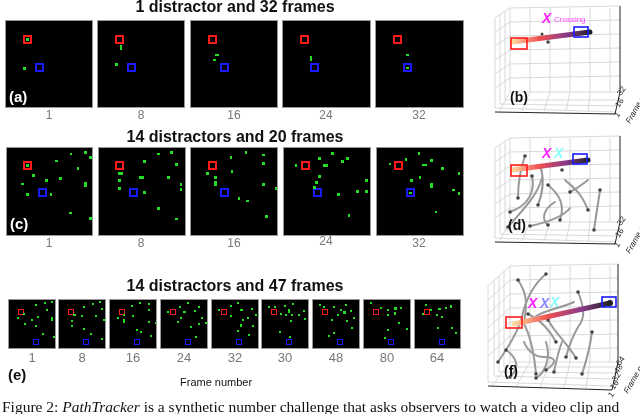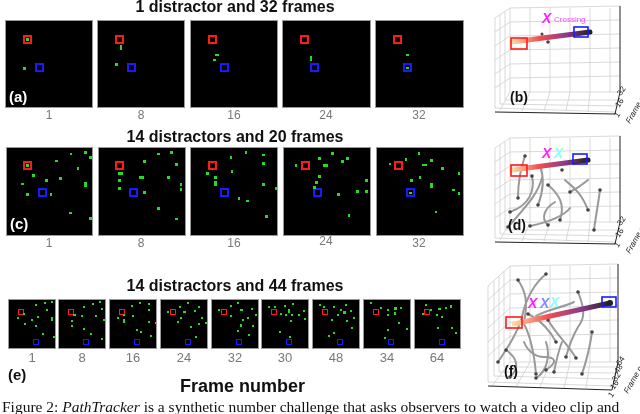--- a/index.html
+++ b/index.html
@@ -5,21 +5,21 @@
   html, body { margin:0; padding:0; background:#fff; }
   body { width:640px; height:414px; position:relative; overflow:hidden; font-family:"Liberation Sans", sans-serif; }
   .title { position:absolute; font-weight:bold; font-size:16px; color:#111; text-align:center; white-space:nowrap; }
   .frame { position:absolute; background:#000; border:1px solid #999; box-sizing:border-box; overflow:hidden; }
   .frame .dot { position:absolute; background:#22dd22; }
   .frame .tgt { position:absolute; box-sizing:border-box; }
   .frame .tgt::after { content:""; position:absolute; left:50%; top:50%; width:3px; height:3px; margin:-1.5px 0 0 -1.5px; background:#000; }
   .tick { position:absolute; font-size:12px; color:#777; text-align:center; }
   .plabel { position:absolute; font-weight:bold; font-size:15px; color:#fff; }
   .plabel.dark { color:#111; }
-  .xlabel { position:absolute; font-weight:bold; font-size:18px; color:#111; }
+  .xlabel { position:absolute; font-weight:normal; font-size:11px; color:#111; }
   .caption { position:absolute; left:2px; top:398px; font-family:"Liberation Serif", serif; font-size:15.5px; color:#111; white-space:nowrap; }
   .caption i { font-style:italic; }
   .plot3d { position:absolute; }
 </style>
 </head>
 <body>
 
 <div class="title" style="left:60px; top:-2px; width:350px;">1 distractor and 32 frames</div>
 
 <div class="frame" style="left:5px; top:20px; width:88px; height:88px;">
@@ -295,21 +295,21 @@
   <text x="84" y="28" font-family="Liberation Sans, sans-serif" font-size="14" font-weight="bold" font-style="italic" fill="#88ffff">X</text>
   <text x="38" y="100" font-family="Liberation Sans, sans-serif" font-size="14" font-weight="bold" fill="#111">(d)</text>
   <g font-family="Liberation Sans, sans-serif" font-size="8" fill="#222">
     <text transform="translate(151,96) rotate(-55)">32</text>
     <text transform="translate(149,108) rotate(-55)">16</text>
     <text transform="translate(148,118) rotate(-55)">1</text>
     <text transform="translate(160,124) rotate(-60)" font-style="italic">Frame num.</text>
   </g>
 </svg>
 
-<div class="title" style="left:60px; top:277px; width:350px;">14 distractors and 44 frames</div>
+<div class="title" style="left:60px; top:277px; width:350px;">14 distractors and 47 frames</div>
 
 <div class="frame" style="left:8px; top:299px; width:48px; height:50px;">
   <div class="tgt" style="left:9px; top:9px; width:6px; height:6px; border:1.5px solid #ff1a1a;"></div>
   <div class="tgt" style="left:24px; top:39px; width:6px; height:6px; border:1.5px solid #1a1aff;"></div>
   <div class="dot" style="left:26px; top:4px; width:2px; height:2px;"></div>
   <div class="dot" style="left:35px; top:2px; width:2px; height:2px;"></div>
   <div class="dot" style="left:42px; top:1px; width:2px; height:2px;"></div>
   <div class="dot" style="left:37px; top:9px; width:2px; height:2px;"></div>
   <div class="dot" style="left:14px; top:13px; width:2px; height:2px;"></div>
   <div class="dot" style="left:8px; top:17px; width:2px; height:2px;"></div>
@@ -458,21 +458,21 @@
   <div class="dot" style="left:40px; top:32px; width:2px; height:2px;"></div>
 </div>
 
 <div class="tick" style="left:17px; top:350px; width:30px; font-size:13px;">1</div>
 <div class="tick" style="left:67px; top:350px; width:30px; font-size:13px;">8</div>
 <div class="tick" style="left:118px; top:350px; width:30px; font-size:13px;">16</div>
 <div class="tick" style="left:169px; top:350px; width:30px; font-size:13px;">24</div>
 <div class="tick" style="left:220px; top:350px; width:30px; font-size:13px;">32</div>
 <div class="tick" style="left:270px; top:350px; width:30px; font-size:13px;">30</div>
 <div class="tick" style="left:321px; top:350px; width:30px; font-size:13px;">48</div>
-<div class="tick" style="left:372px; top:350px; width:30px; font-size:13px;">34</div>
+<div class="tick" style="left:372px; top:350px; width:30px; font-size:13px;">80</div>
 <div class="tick" style="left:422px; top:350px; width:30px; font-size:13px;">64</div>
 
 <div class="plabel dark" style="left:8px; top:366px;">(e)</div>
 <div class="xlabel" style="left:180px; top:376px;">Frame number</div>
 
 <svg class="plot3d" style="left:466px; top:262px;" width="174" height="136" viewBox="0 0 174 136">
   <g stroke="#cfcfcf" stroke-width="0.8" fill="none">
     <line x1="44" y1="4" x2="44" y2="100"></line>
       <line x1="64" y1="4" x2="64" y2="100"></line>
       <line x1="84" y1="4" x2="84" y2="100"></line>

